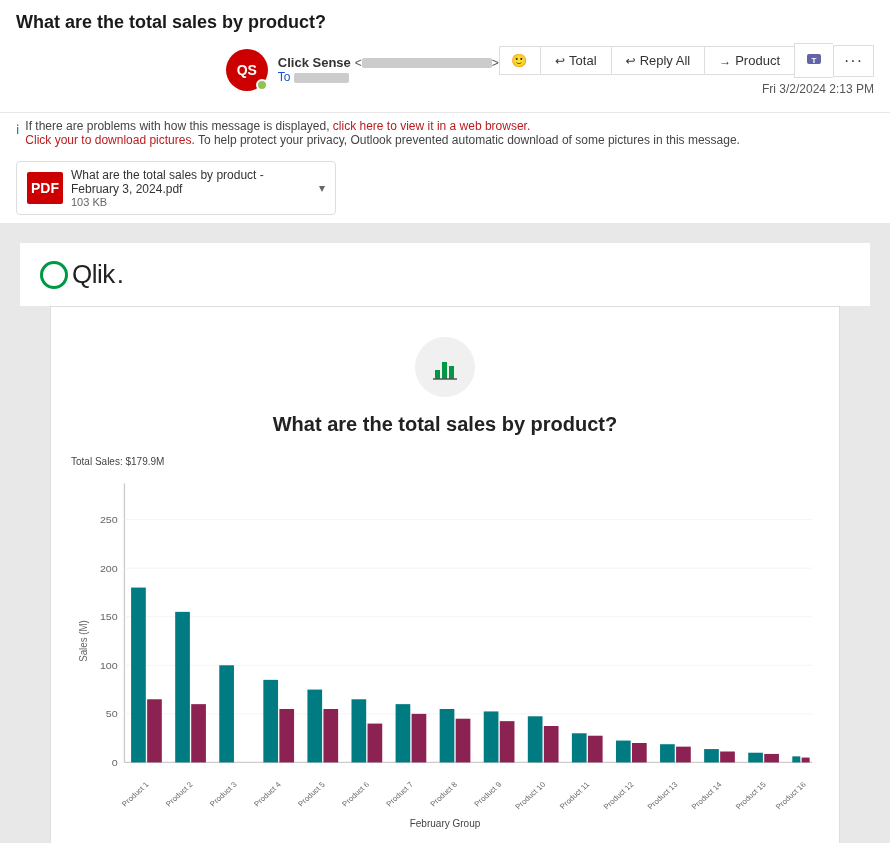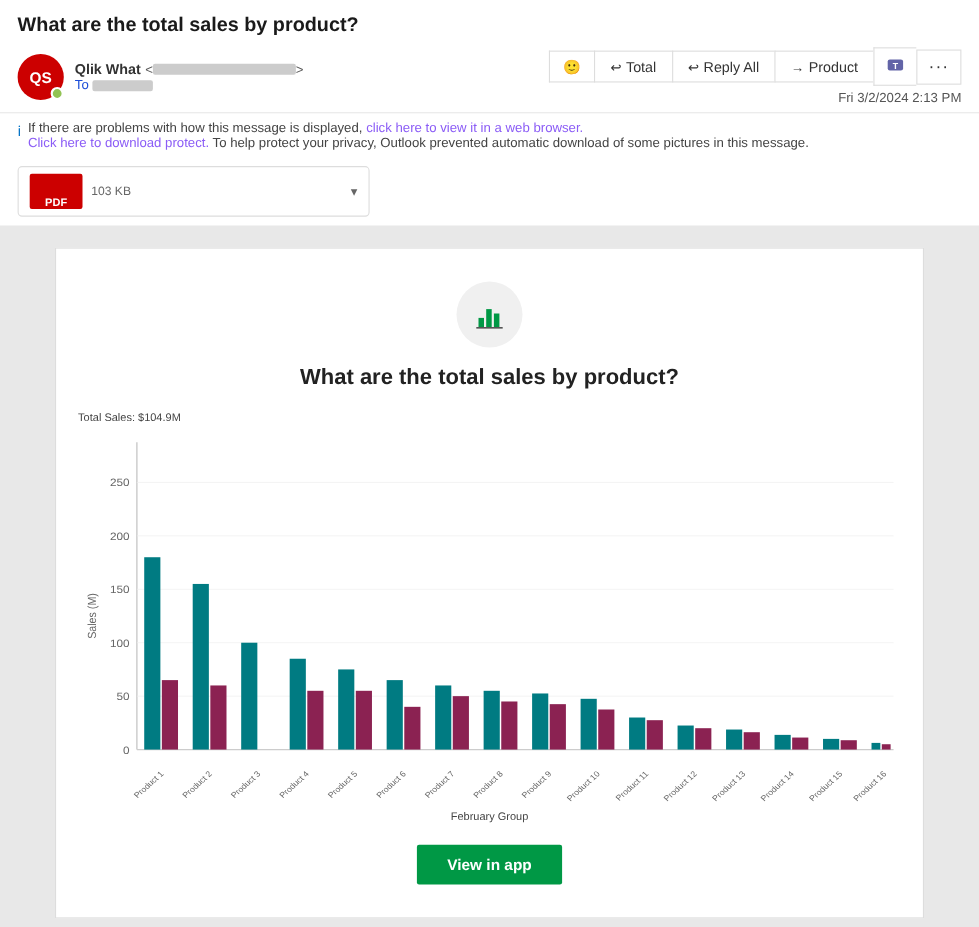--- a/index.html
+++ b/index.html
@@ -25,22 +25,22 @@
     }
     .email-subject {
       font-size: 18px;
       font-weight: 600;
       color: #1a1a1a;
       margin-bottom: 10px;
     }
     .email-meta-row {
       display: flex;
       align-items: center;
-      justify-content: space-between;
-      margin-bottom: 6px;
+      justify-content: flex-end;
+      margin-bottom: 16px;
     }
     .sender-info {
       display: flex;
       align-items: center;
       gap: 10px;
     }
     .avatar {
       width: 42px;
       height: 42px;
       border-radius: 50%;
@@ -131,45 +131,45 @@
       display: flex;
       align-items: flex-start;
       gap: 6px;
     }
     .info-icon {
       color: #0072c6;
       font-size: 13px;
       flex-shrink: 0;
       margin-top: 1px;
     }
-    .info-text a { color: #8b5cf6; text-decoration: none; }
+    .info-text a { color: #b91c1c; text-decoration: none; }
     
     .attachment-bar {
       padding: 8px 16px;
       background: #fff;
     }
     .attachment-item {
       display: flex;
       align-items: center;
       border: 1px solid #ddd;
       border-radius: 4px;
       padding: 6px 10px;
       max-width: 320px;
       gap: 8px;
       cursor: pointer;
     }
     .pdf-icon {
-      width: 48px;
+      width: 36px;
       height: 32px;
       background: #c00;
       color: #fff;
-      font-size: 10px;
+      font-size: 14px;
       font-weight: 700;
       display: flex;
-      align-items: flex-end;
+      align-items: center;
       justify-content: center;
       border-radius: 2px;
       flex-shrink: 0;
     }
     .attachment-details {
       flex: 1;
     }
     .attachment-name {
       font-size: 12px;
       color: #333;
@@ -275,21 +275,21 @@
 
     <div class="email-meta-row">
 
       <div class="sender-info">
         <div class="avatar">
           <span>QS</span>
           <div class="avatar-status"></div>
         </div>
         <div class="sender-details">
           <div class="sender-name-row">
-            <span class="sender-name">Qlik What</span>
+            <span class="sender-name">Click Sense</span>
             <span style="font-size:12px;color:#555;">&lt;<span class="blurred" style="display:inline-block;background:#ccc;color:transparent;border-radius:2px;height:10px;width:130px;vertical-align:middle;"> </span>&gt;</span>
           </div>
           <div class="to-line">
             <span>To</span>
             <span class="blurred-to" style="display:inline-block;background:#ccc;color:transparent;border-radius:2px;height:10px;width:55px;vertical-align:middle;"> </span>
           </div>
         </div>
       </div>
 
       <div class="header-right">
@@ -329,55 +329,64 @@
         </div>
         <div class="date-stamp">Fri 3/2/2024 2:13 PM</div>
       </div>
     </div>
   </div>
 
   <div class="info-bar">
     <span class="info-icon">ℹ</span>
     <span class="info-text">
       If there are problems with how this message is displayed, <a href="#">click here to view it in a web browser.</a><br>
-      <a href="#">Click here to download protect.</a> To help protect your privacy, Outlook prevented automatic download of some pictures in this message.
+      <a href="#">Click your to download pictures.</a> To help protect your privacy, Outlook prevented automatic download of some pictures in this message.
     </span>
   </div>
 
   <div class="attachment-bar">
     <div class="attachment-item">
       <div class="pdf-icon">
         <span>PDF</span>
       </div>
       <div class="attachment-details">
+        <div class="attachment-name">What are the total sales by product - February 3, 2024.pdf</div>
         <div class="attachment-size">103 KB</div>
       </div>
       <span class="attachment-chevron">▾</span>
     </div>
   </div>
 
   <div class="email-body">
     <div class="qlik-email-content">
 
+      <div class="qlik-logo-area">
+        <div class="qlik-logo">
+
+          <span style="display:inline-block;width:28px;height:28px;border-radius:50%;border:3px solid #009845;margin-right:2px;"></span>
+          <span style="font-size:26px;font-weight:300;color:#222;letter-spacing:-0.5px;">Qlik</span>
+          <span style="font-size:26px;font-weight:300;color:#222;">.</span>
+        </div>
+      </div>
 
       <div class="qlik-content-card">
 
         <div class="chart-icon-circle">
           <svg width="30" height="30" viewBox="0 0 30 30">
             <rect x="5" y="18" width="5" height="9" fill="#009845"></rect>
             <rect x="12" y="10" width="5" height="17" fill="#009845"></rect>
             <rect x="19" y="14" width="5" height="13" fill="#009845"></rect>
             <line x1="3" y1="27" x2="27" y2="27" stroke="#555" stroke-width="1.5"></line>
           </svg>
         </div>
 
         <div class="chart-question-title">What are the total sales by product?</div>
 
         <div class="chart-area">
-          <div class="chart-total-label">Total Sales: $104.9M</div>
+          <div class="chart-total-label">Total Sales: $179.9M</div>
           
           
           <svg class="bar-chart-svg" viewBox="0 0 560 280" preserveAspectRatio="none">
 
             <line x1="40" y1="10" x2="40" y2="240" stroke="#ccc" stroke-width="1"></line>
 
             <line x1="40" y1="240" x2="555" y2="240" stroke="#ccc" stroke-width="1"></line>
 
             <line x1="40" y1="200" x2="555" y2="200" stroke="#eee" stroke-width="0.5"></line>
             <line x1="40" y1="160" x2="555" y2="160" stroke="#eee" stroke-width="0.5"></line>

